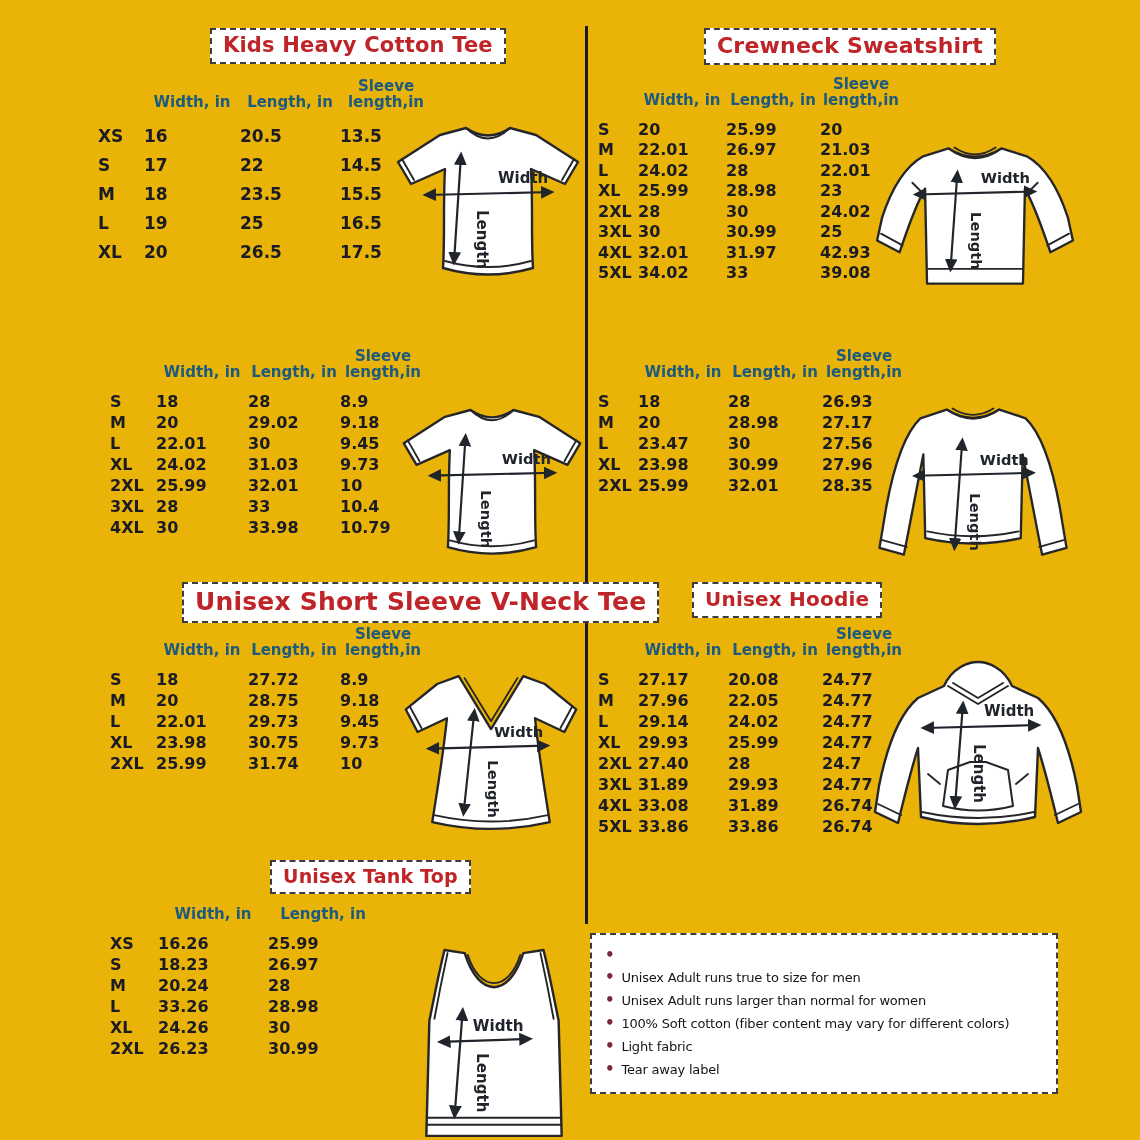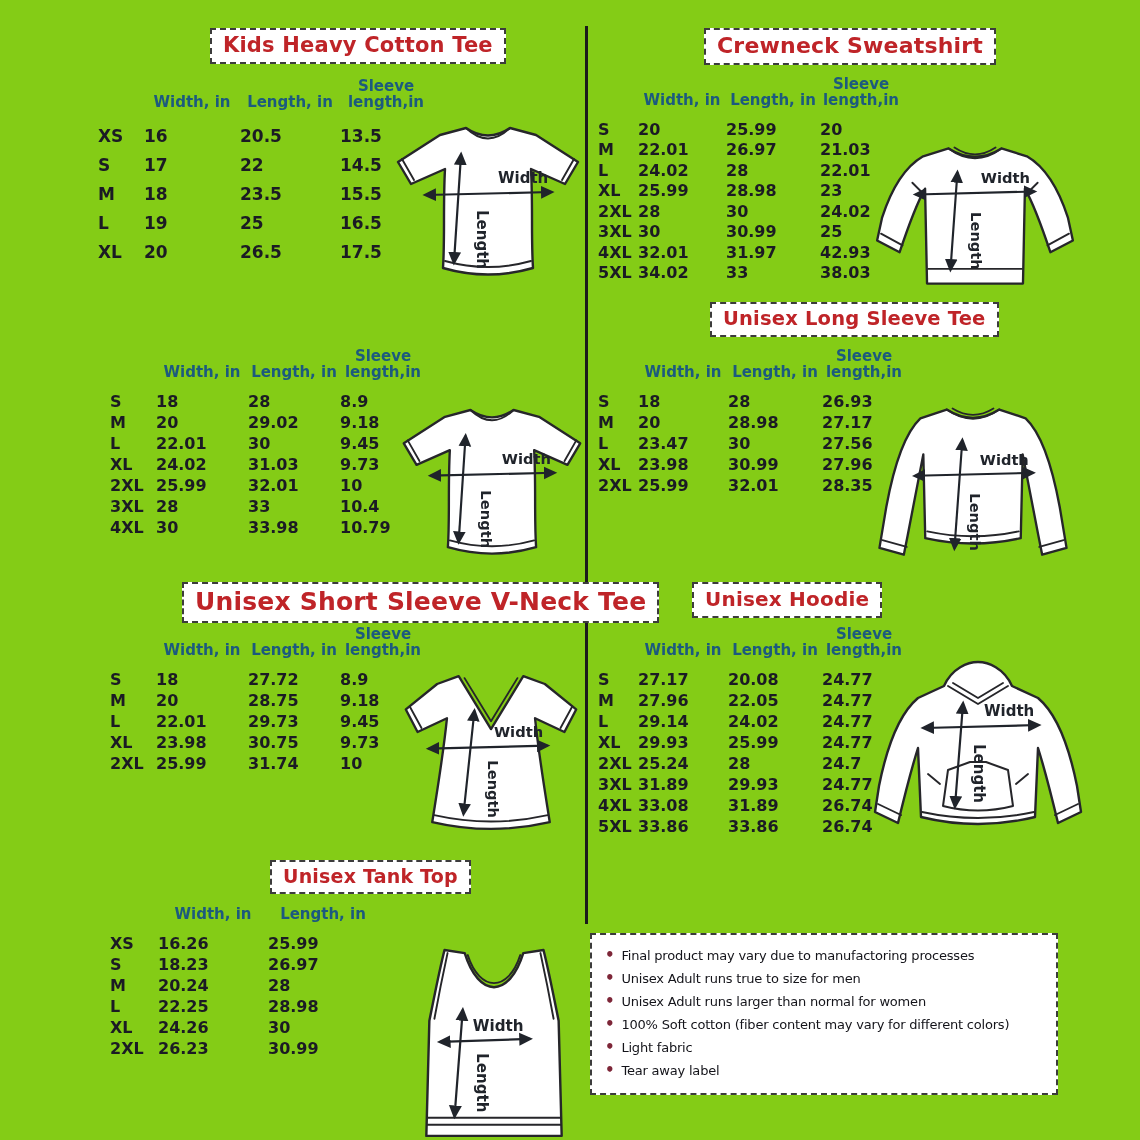--- a/index.html
+++ b/index.html
@@ -1,18 +1,18 @@
 <!DOCTYPE html>
 <html style="--title-red: #bf2428; --header-blue: #1c5a7e; --text-dark: #1b1b24; --bullet-maroon: #7d2638;"><head>
 <meta charset="utf-8">
 <style>
   *{box-sizing:border-box;margin:0;padding:0}
   html,body{background:#fff}
   body{width:1140px;height:1140px;overflow:hidden;font-family:"DejaVu Sans",sans-serif}
-  #page{position:relative;width:1140px;height:1140px;background:#84cc16;overflow:hidden}
+  #page{position:relative;width:1140px;height:1140px;background:#eab308;overflow:hidden}
   .sec{position:absolute}
   #s0{left:80px;top:28px;width:512px;height:268px}
   #s1{left:592px;top:28px;width:500px;height:268px}
   #s2{left:82px;top:302px;width:510px;height:275px}
   #s3{left:592px;top:302px;width:500px;height:275px}
   #s4{left:82px;top:582px;width:510px;height:272px}
   #s5{left:592px;top:582px;width:500px;height:272px}
   #s6{left:82px;top:860px;width:510px;height:280px}
   .title-box{position:absolute;top:0;border:2px dashed #3c3c3c;background:#fff;padding:3px 11px 5px;white-space:nowrap}
   .title-text{color:var(--title-red,#bf2428);font-weight:bold;letter-spacing:.2px}
@@ -156,21 +156,21 @@
         <div class="trow">
           <span class="vcell size-col">4XL</span>
           <span class="vcell">32.01</span>
           <span class="vcell">31.97</span>
           <span class="vcell">42.93</span>
         </div>
         <div class="trow">
           <span class="vcell size-col">5XL</span>
           <span class="vcell">34.02</span>
           <span class="vcell">33</span>
-          <span class="vcell">38.03</span>
+          <span class="vcell">39.08</span>
         </div>
       </div>
     <svg class="garment" style="left:272px;top:96px" width="222" height="186" viewBox="0 0 220 190">
       <path class="outline" d="M83,25 L57,33 C38,44 24,68 15,96 L10,119 L33,131 C42,104 50,82 59,66 L61,163 L159,163 L161,66 C170,82 178,104 187,131 L210,119 L205,96 C196,68 182,44 163,33 L137,25 Q110,42 83,25 Z"></path>
       <path class="detail" d="M83,25 Q110,45 137,25"></path>
       <path class="detail" d="M89,24 Q110,38 131,24"></path>
       <path class="detail" d="M62,148 L158,148"></path>
       <path class="detail" d="M14,112 L36,124"></path>
       <path class="detail" d="M206,112 L184,124"></path>
       <path class="detail" d="M46,60 L58,72"></path>
@@ -241,23 +241,20 @@
       <path class="detail" d="M14,49 L26,70"></path>
       <path class="detail" d="M186,49 L174,70"></path>
       <line class="arrow" x1="73" y1="45" x2="66" y2="152" marker-start="url(#ah)" marker-end="url(#ah)"></line>
       <line class="arrow" x1="38" y1="85" x2="163" y2="82" marker-start="url(#ah)" marker-end="url(#ah)"></line>
       <text x="110" y="73">Width</text>
       <text transform="translate(89,100) rotate(90)">Length</text>
     </svg>
   </section>
 
   <section class="sec" id="s3">
-    <div class="title-box" style="left:118px;font-size:19.5px">
-      <span class="title-text">Unisex Long Sleeve Tee</span>
-    </div>
     <div class="size-table" style="left:4px;top:46px;--cols:42px 90px 94px 84px;--rowh:21px">
         <div class="trow thead">
           <span class="hcell size-col"></span>
           <span class="hcell">Width, in</span>
           <span class="hcell">Length, in</span>
           <span class="hcell">Sleeve
 length,in</span>
         </div>
         <div class="trow">
           <span class="vcell size-col">S</span>
@@ -391,21 +388,21 @@
           <span class="vcell">24.77</span>
         </div>
         <div class="trow">
           <span class="vcell size-col">XL</span>
           <span class="vcell">29.93</span>
           <span class="vcell">25.99</span>
           <span class="vcell">24.77</span>
         </div>
         <div class="trow">
           <span class="vcell size-col">2XL</span>
-          <span class="vcell">25.24</span>
+          <span class="vcell">27.40</span>
           <span class="vcell">28</span>
           <span class="vcell">24.7</span>
         </div>
         <div class="trow">
           <span class="vcell size-col">3XL</span>
           <span class="vcell">31.89</span>
           <span class="vcell">29.93</span>
           <span class="vcell">24.77</span>
         </div>
         <div class="trow">
@@ -458,21 +455,21 @@
           <span class="vcell">18.23</span>
           <span class="vcell">26.97</span>
         </div>
         <div class="trow">
           <span class="vcell size-col">M</span>
           <span class="vcell">20.24</span>
           <span class="vcell">28</span>
         </div>
         <div class="trow">
           <span class="vcell size-col">L</span>
-          <span class="vcell">22.25</span>
+          <span class="vcell">33.26</span>
           <span class="vcell">28.98</span>
         </div>
         <div class="trow">
           <span class="vcell size-col">XL</span>
           <span class="vcell">24.26</span>
           <span class="vcell">30</span>
         </div>
         <div class="trow">
           <span class="vcell size-col">2XL</span>
           <span class="vcell">26.23</span>
@@ -489,21 +486,20 @@
       <line class="arrow" x1="52" y1="66" x2="44" y2="170" marker-start="url(#ah)" marker-end="url(#ah)"></line>
       <line class="arrow" x1="30" y1="97" x2="118" y2="94" marker-start="url(#ah)" marker-end="url(#ah)"></line>
       <text x="62" y="86">Width</text>
       <text transform="translate(66,108) rotate(90)">Length</text>
     </svg>
   </section>
 
   <div class="notes-box">
     <div class="note">
         <span class="note-bullet">•</span>
-        <span>Final product may vary due to manufactoring processes</span>
       </div>
     <div class="note">
         <span class="note-bullet">•</span>
         <span>Unisex Adult runs true to size for men</span>
       </div>
     <div class="note">
         <span class="note-bullet">•</span>
         <span>Unisex Adult runs larger than normal for women</span>
       </div>
     <div class="note">

